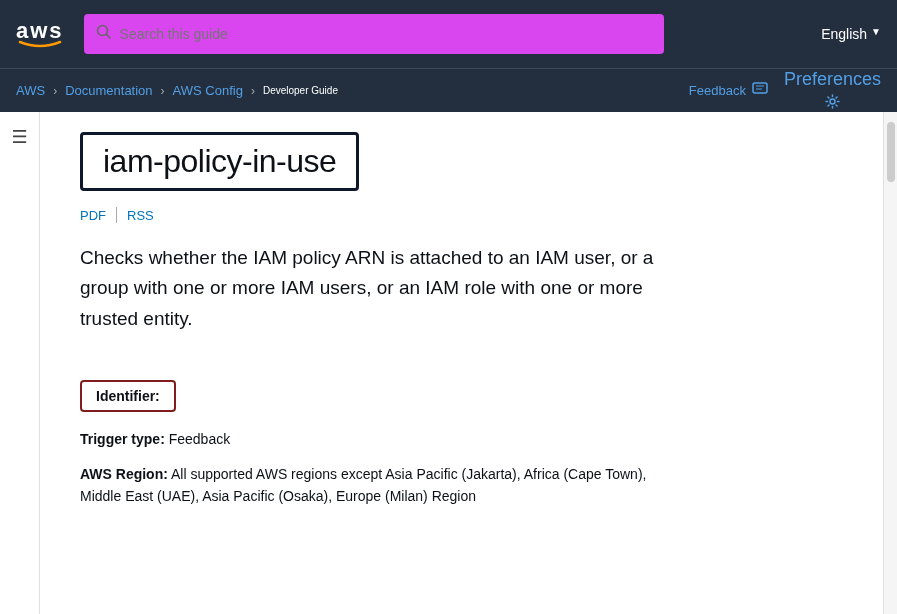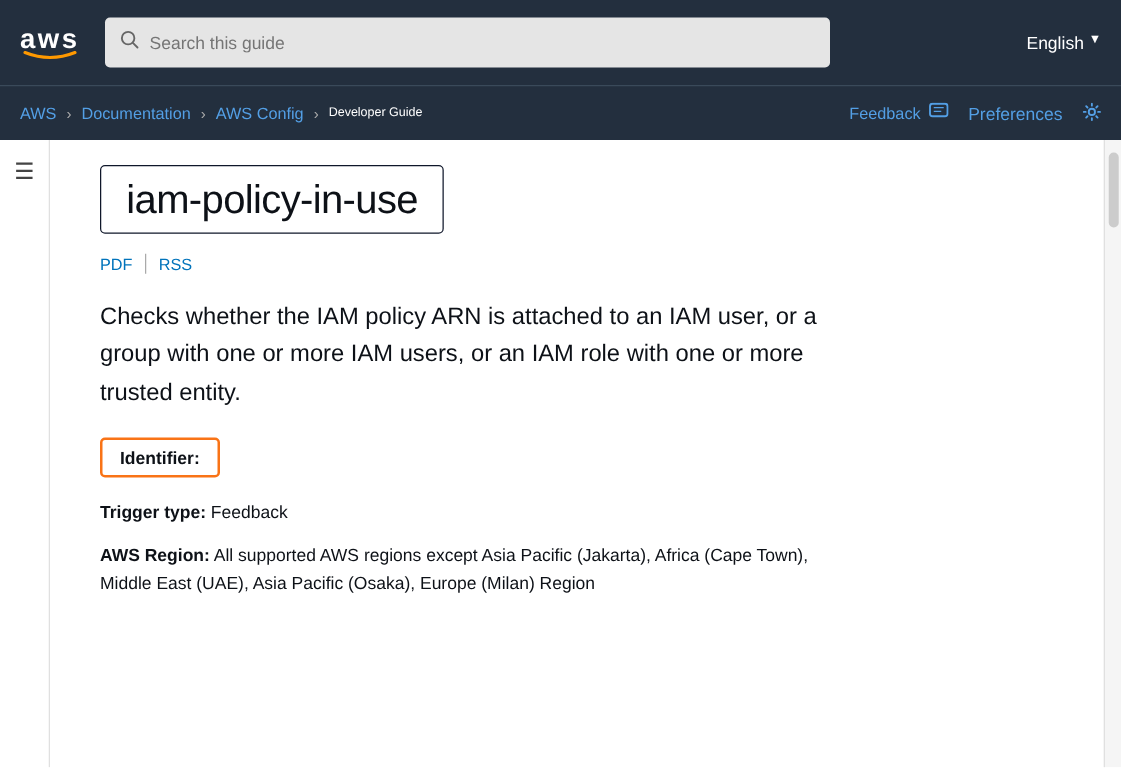--- a/index.html
+++ b/index.html
@@ -14,21 +14,21 @@
       height: 68px;
       gap: 12px;
     }
     .search-container {
       flex: 1;
       max-width: 580px;
     }
     .search-box {
       display: flex;
       align-items: center;
-      background: #e5e5e5;
+      background: #d946ef;
       border-radius: 4px;
       padding: 0 12px;
       height: 40px;
       gap: 8px;
       width: 100%;
     }
     .search-icon-svg {
       color: #666;
       font-size: 16px;
     }
@@ -92,24 +92,25 @@
       color: #539fe5;
       font-size: 13px;
       cursor: pointer;
     }
     .feedback-icon {
       font-size: 14px;
     }
     .preferences-btn {
       display: flex;
       align-items: center;
-      gap: 16px;
+      gap: 4px;
       color: #539fe5;
-      font-size: 14px;
-      cursor: pointer;
+      font-size: 18px;
+      cursor: pointer;
+      flex-direction: column;
     }
     .gear-icon { font-size: 14px; }
 
     
     .main-layout {
       display: flex;
       height: calc(614px - 68px - 44px);
       overflow: hidden;
     }
     .sidebar {
@@ -128,21 +129,21 @@
       cursor: pointer;
     }
     .content-area {
       flex: 1;
       padding: 20px 40px 20px 40px;
       overflow-y: auto;
     }
 
     
     .page-title-box {
-      border: 1px solid #0f172a;
+      border: 3px solid #0f172a;
       border-radius: 4px;
       display: inline-block;
       padding: 8px 20px;
       margin-bottom: 16px;
     }
     .page-title {
       font-size: 32px;
       font-weight: 400;
       color: #0d1117;
       letter-spacing: -0.5px;
@@ -174,26 +175,27 @@
     .description {
       font-size: 19px;
       color: #0d1117;
       line-height: 1.6;
       margin-bottom: 20px;
       max-width: 600px;
     }
 
     
     .identifier-box {
-      border: 2px solid #f97316;
+      border: 2px solid #7f1d1d;
       border-radius: 4px;
       display: inline-flex;
       align-items: center;
       padding: 6px 14px;
       margin-bottom: 16px;
+      margin-top: 26px;
     }
     .identifier-label {
       font-weight: bold;
       font-size: 14px;
       color: #0d1117;
     }
     .identifier-value {
       font-size: 14px;
       color: #0d1117;
       margin-left: 4px;

